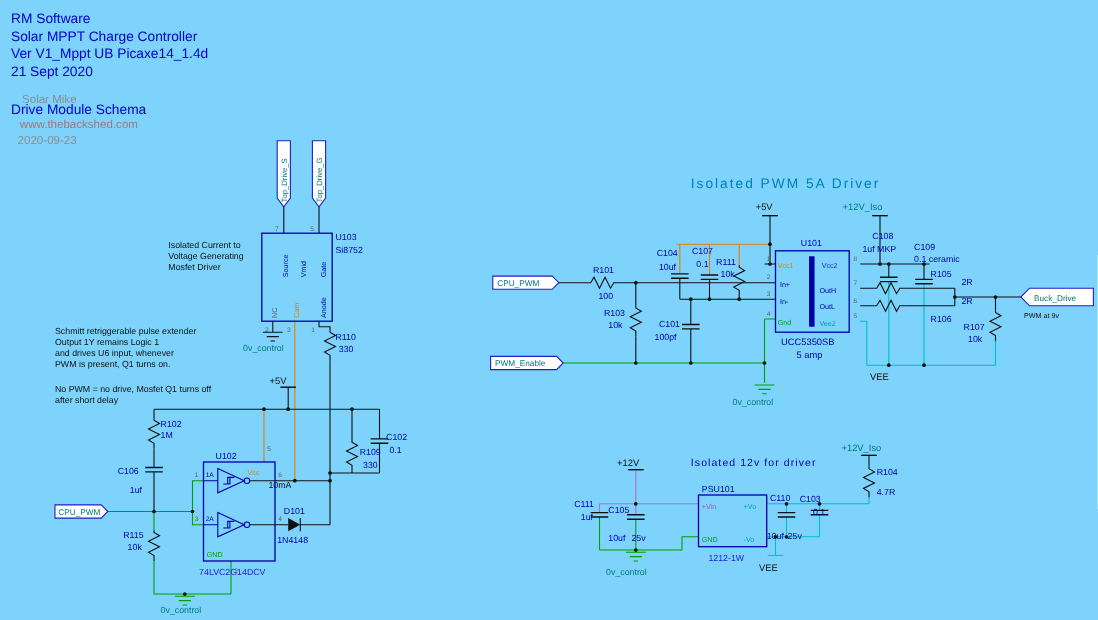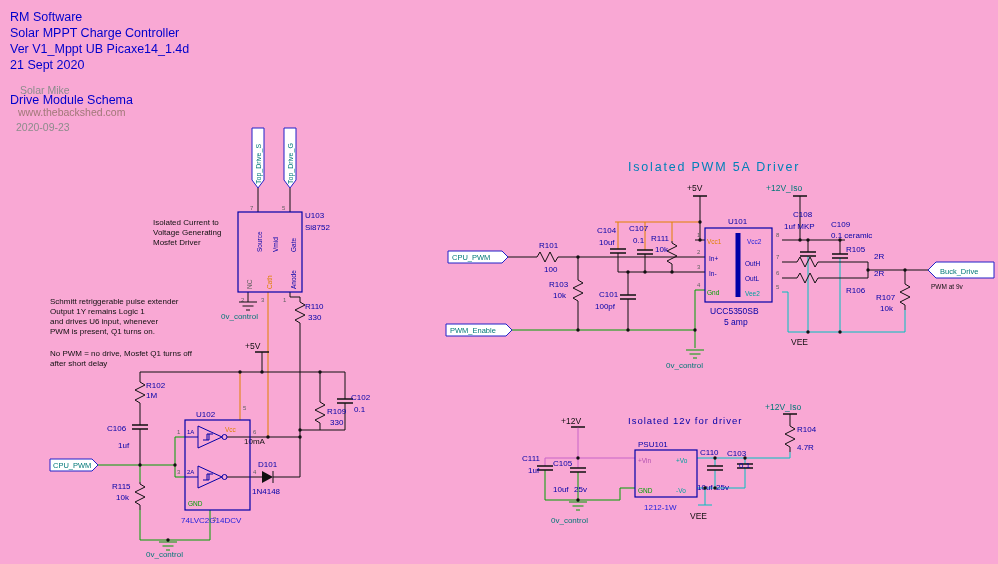--- a/index.html
+++ b/index.html
@@ -1,16 +1,16 @@
 <!DOCTYPE html>
 <html><head>
 <meta charset="utf-8">
 <style>
   html,body{margin:0;padding:0;background:#ffffff;}
-  .canvas{width:998px;height:564px;position:relative;background:#f9a8d4;overflow:hidden;}
+  .canvas{width:998px;height:564px;position:relative;background:#7dd3fc;overflow:hidden;}
   svg{display:block;}
   text{font-family:"Liberation Sans",sans-serif;}
   
   .navy{fill:#0000A8;} .pblue{fill:#2222DD;} .teal{fill:#007878;}
   .blk{fill:#101010;} .gry{fill:#606060;} .org{fill:#E08000;}
   .grn{fill:#00A000;} .cyn{fill:#00A0A0;} .mag{fill:#B050B0;}
   .ttl{fill:#0000CC;} .gray2{fill:#8C8C8C;} .web{fill:#A07878;} .sect{fill:#0080B8;}
   
   .t6{font-size:6px;} .t65{font-size:6.5px;} .t7{font-size:7px;} .t75{font-size:7.5px;}
   .t8{font-size:8px;} .t85{font-size:8.5px;} .t95{font-size:9.5px;letter-spacing:1px;}

